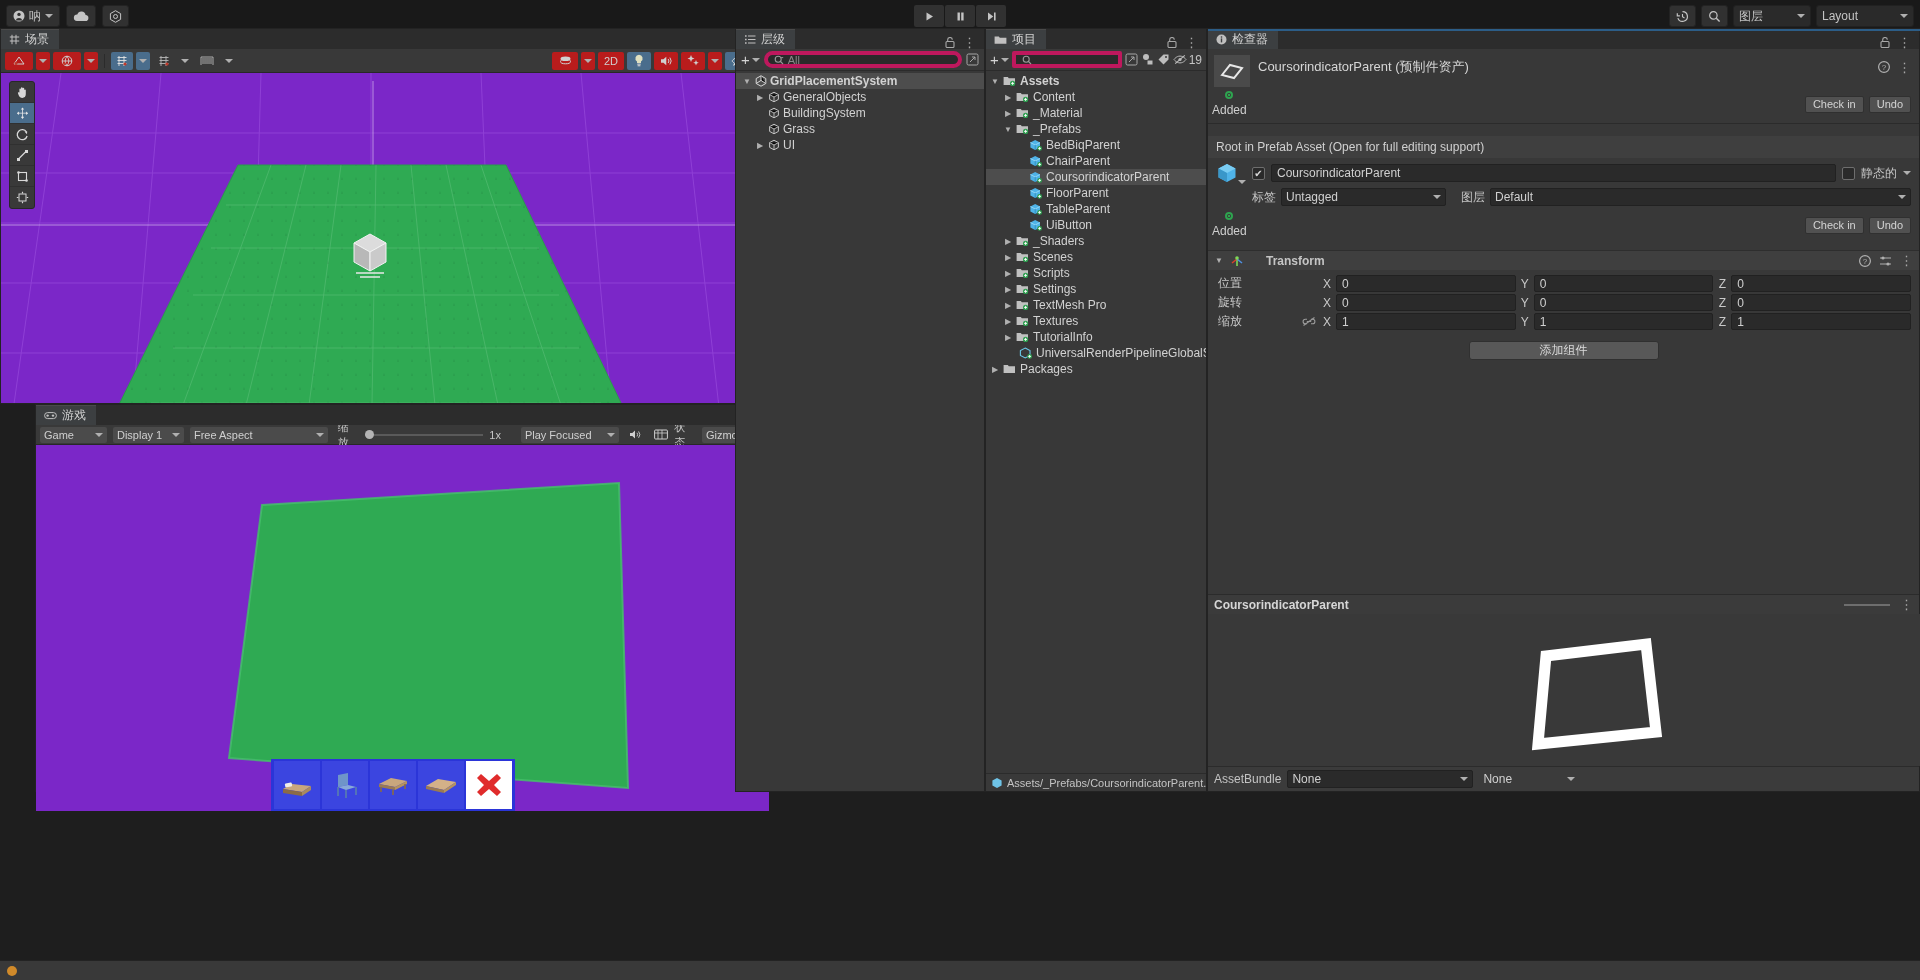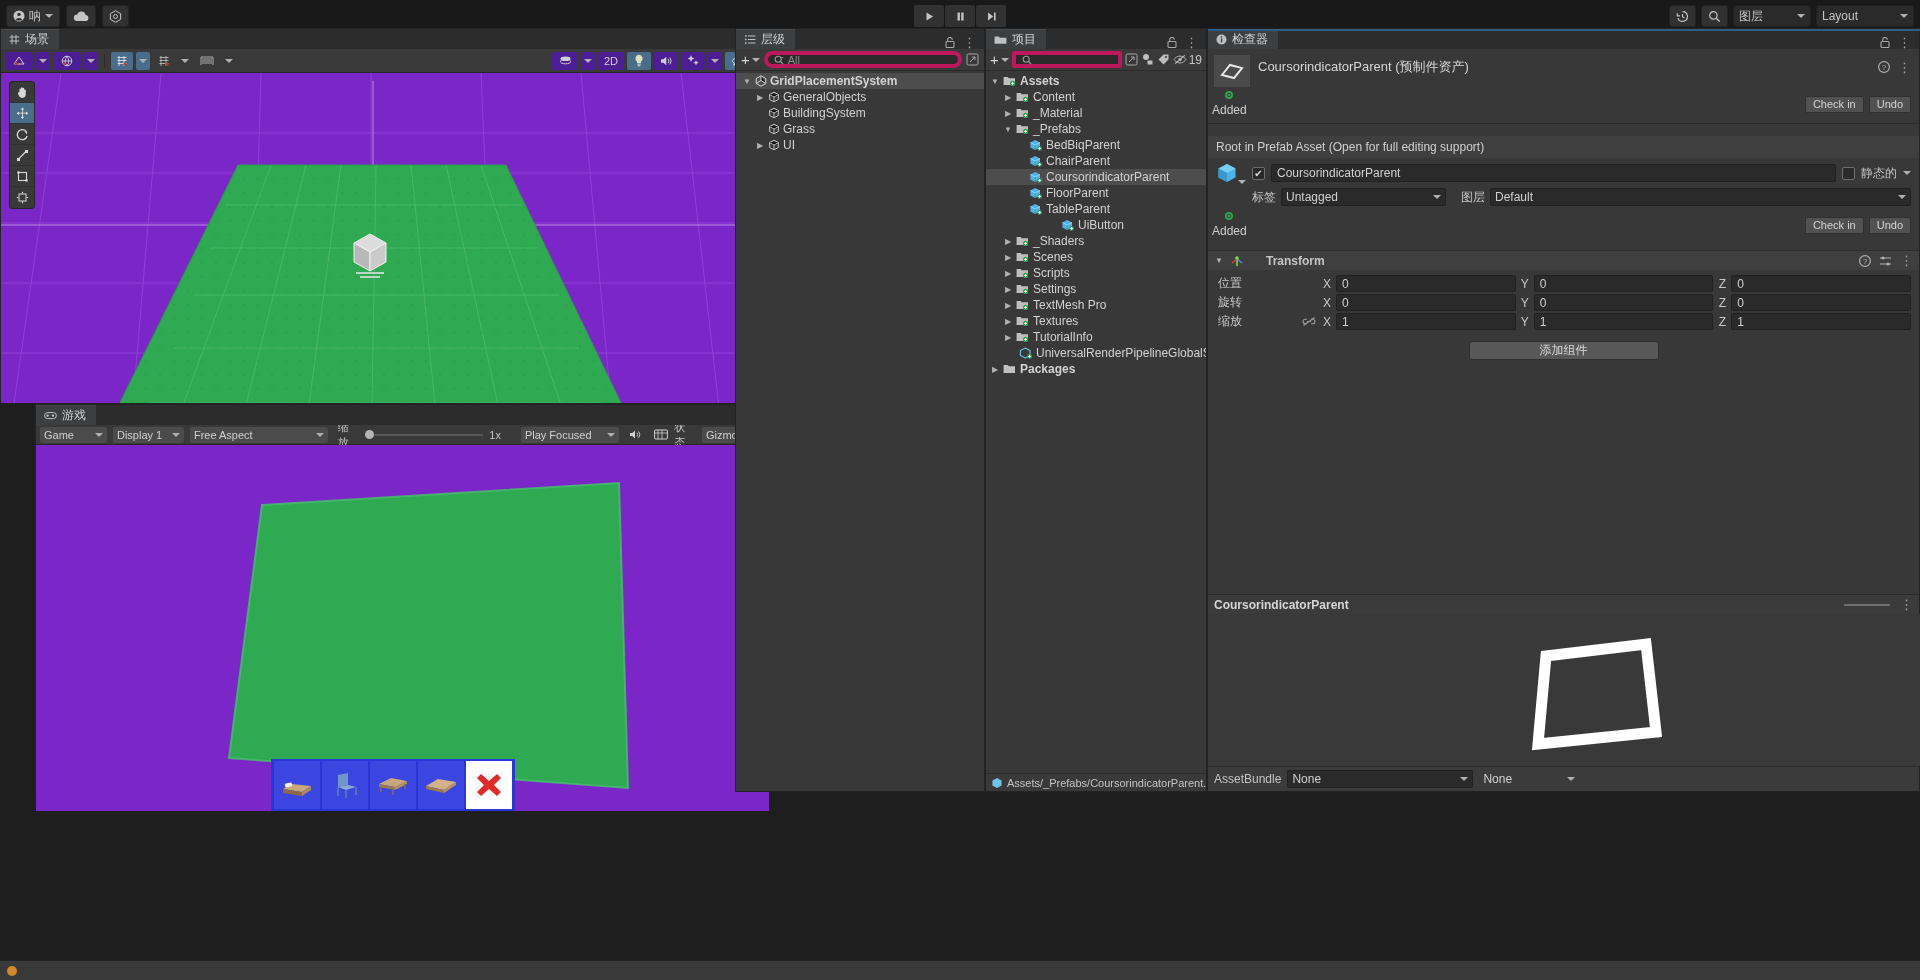--- a/index.html
+++ b/index.html
@@ -26,21 +26,21 @@
   .panel{position:absolute;background:#383838;border:1px solid #232323;}
   .tabstrip{height:20px;background:#2c2c2c;display:flex;align-items:flex-end;position:relative;}
   .tab{height:20px;background:#3c3f41;display:flex;align-items:center;gap:5px;padding:0 10px 0 8px;font-size:12px;color:#d2d2d2;border-top:1px solid #4a4a4a;}
   .tab-accent{position:absolute;top:0;left:0;height:2px;background:#2c5d87;}
   .tabstrip .t-right{margin-left:auto;display:flex;align-items:center;gap:8px;padding-right:8px;color:#9a9a9a;}
   .kebab{letter-spacing:0;font-size:13px;line-height:1;color:#a8a8a8;}
 
   
   #scene{left:0;top:28px;width:846px;height:376px;}
   .scene-toolbar{height:24px;background:#393939;border-bottom:1px solid #282828;display:flex;align-items:center;padding:0 4px;gap:3px;}
-  .stool{height:18px;background:#4c1d95;border-radius:2px;display:flex;align-items:center;justify-content:center;padding:0 4px;gap:3px;color:#d0d0d0;font-size:11px;}
+  .stool{height:18px;background:#b91c1c;border-radius:2px;display:flex;align-items:center;justify-content:center;padding:0 4px;gap:3px;color:#d0d0d0;font-size:11px;}
   .stool.on{background:#4a6d8c;}
   .stool.flat{background:transparent;}
   .sep{width:1px;height:14px;background:#2b2b2b;margin:0 3px;}
   .scene-view{position:relative;width:100%;height:calc(100% - 44px);overflow:hidden;
     background:#7b27c8;}
   .left-tools{position:absolute;left:8px;top:8px;width:26px;background:#393939;border:1px solid #282828;border-radius:3px;overflow:hidden;}
   .left-tools div{height:21px;display:flex;align-items:center;justify-content:center;color:#d0d0d0;font-size:12px;border-bottom:1px solid #303030;}
   .left-tools div.sel{background:#4a6d8c;}
   .gizmo{position:absolute;right:4px;top:4px;width:88px;height:84px;background:#231330;border:1px solid #8a44c8;border-radius:2px;}
   .persp{position:absolute;bottom:-18px;left:0;width:88px;text-align:center;font-size:10px;color:#ddd;}
@@ -779,21 +779,21 @@
             <svg width="14" height="13" viewBox="0 0 14 13">
               <path d="M6.2 1 11 3.5v5L6.2 11 1.4 8.5v-5z" fill="#4fb3e8"></path>
               <path d="M1.4 3.5 6.2 6l4.8-2.5" stroke="#9ad9f5" stroke-width="0.9" fill="none"></path>
               <path d="M6.2 6v5" stroke="#2f8cbb" stroke-width="0.9"></path>
               <circle cx="10.6" cy="9.4" r="2.4" fill="#2f9e50"></circle>
               <path d="M10.6 8v2.8M9.2 9.4h2.8" stroke="#fff" stroke-width="0.9"></path>
             </svg>
           </span>
           <span style="color: rgb(210, 210, 210);">TableParent</span>
         </div>
-        <div class="row" style="padding-left: 30px; margin-left: 32px;">
+        <div class="row" style="padding-left: 30px;">
           <span class="arrow empty"></span>
           <span style="display: flex;">
             <svg width="14" height="13" viewBox="0 0 14 13">
               <path d="M6.2 1 11 3.5v5L6.2 11 1.4 8.5v-5z" fill="#4fb3e8"></path>
               <path d="M1.4 3.5 6.2 6l4.8-2.5" stroke="#9ad9f5" stroke-width="0.9" fill="none"></path>
               <path d="M6.2 6v5" stroke="#2f8cbb" stroke-width="0.9"></path>
               <circle cx="10.6" cy="9.4" r="2.4" fill="#2f9e50"></circle>
               <path d="M10.6 8v2.8M9.2 9.4h2.8" stroke="#fff" stroke-width="0.9"></path>
             </svg>
           </span>
@@ -887,21 +887,21 @@
           </span>
           <span style="color: rgb(210, 210, 210);">UniversalRenderPipelineGlobalSettings</span>
         </div>
         <div class="row" style="padding-left: 4px;">
           <span class="arrow">▶</span>
           <span style="display: flex;">
             <svg width="14" height="12" viewBox="0 0 14 12">
               <path d="M0.6 2h4.2l1 1.3h6.2v6.6H0.6z" fill="#c0c0c0"></path>
             </svg>
           </span>
-          <span style="font-weight: bold; color: rgb(210, 210, 210);">Packages</span>
+          <span style="font-weight: normal; color: rgb(210, 210, 210);">Packages</span>
         </div>
       </div>
     <div class="p-footer">
       <span>
         <svg width="12" height="12" viewBox="0 0 12 12">
             <path d="M6 1 10.6 3.4v5.2L6 11 1.4 8.6V3.4z" fill="#6fc4e8"></path>
           </svg>
       </span>
       <span>Assets/_Prefabs/CoursorindicatorParent.pre</span>
     </div>

